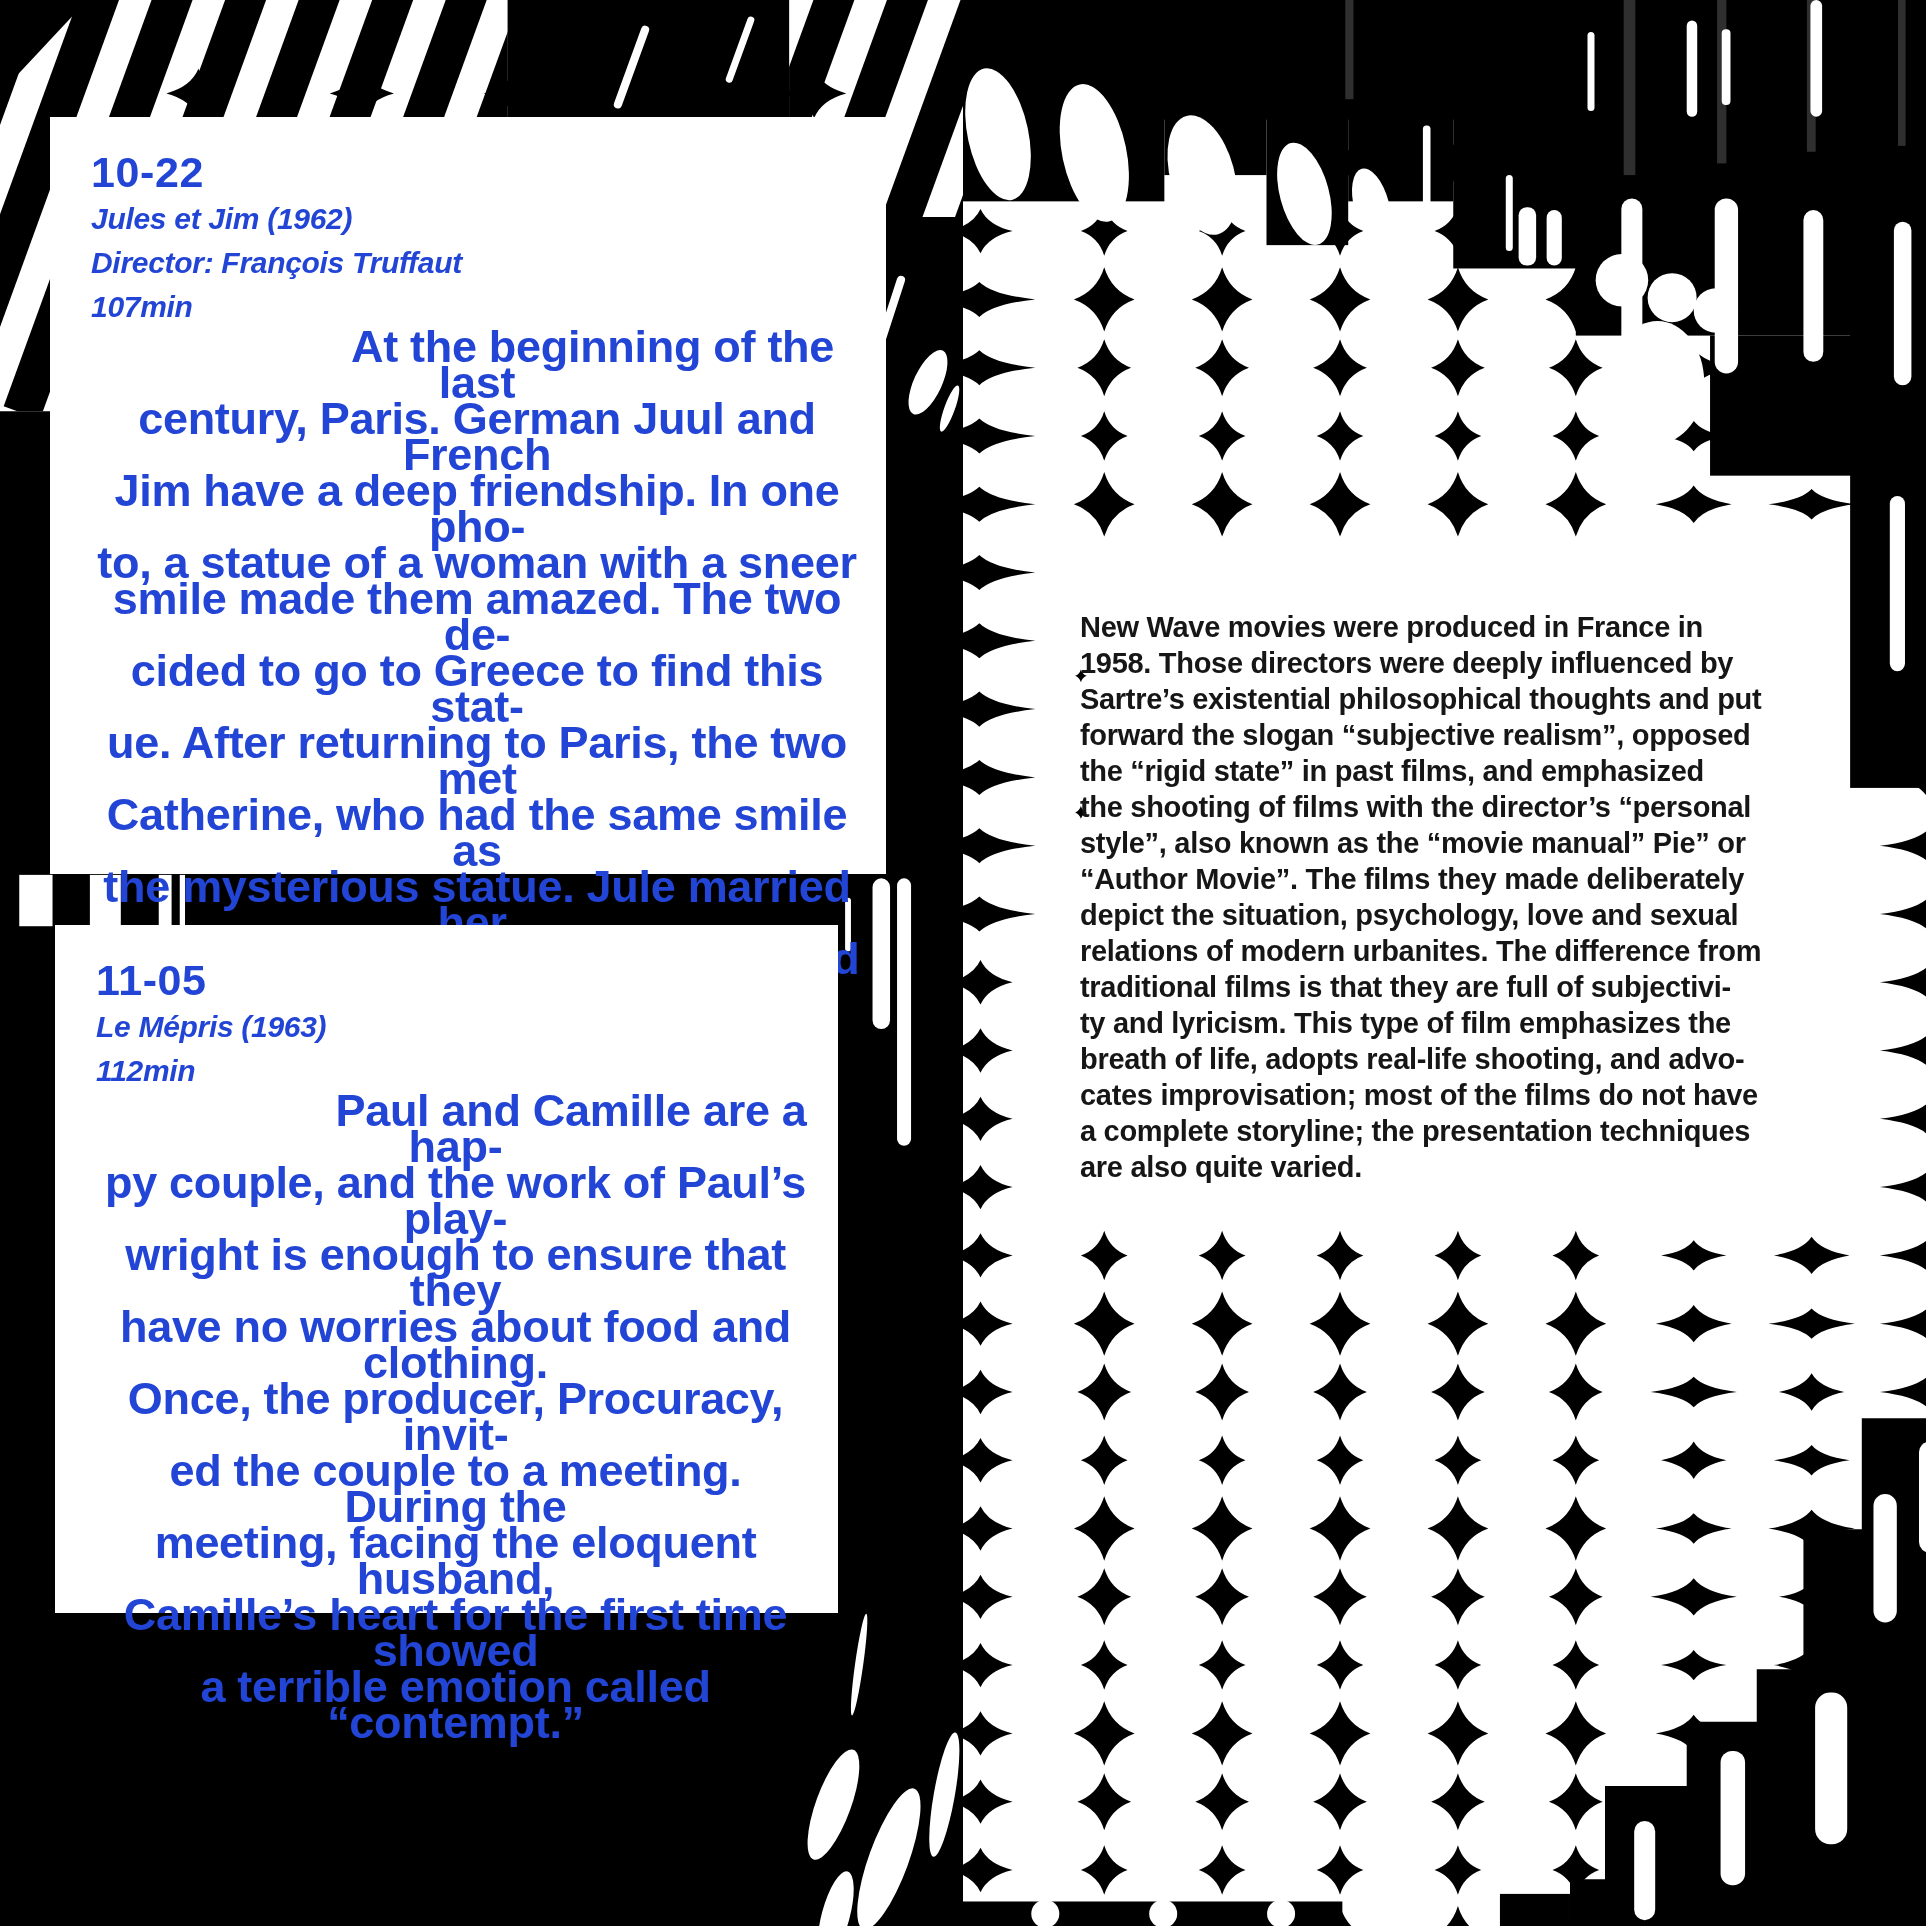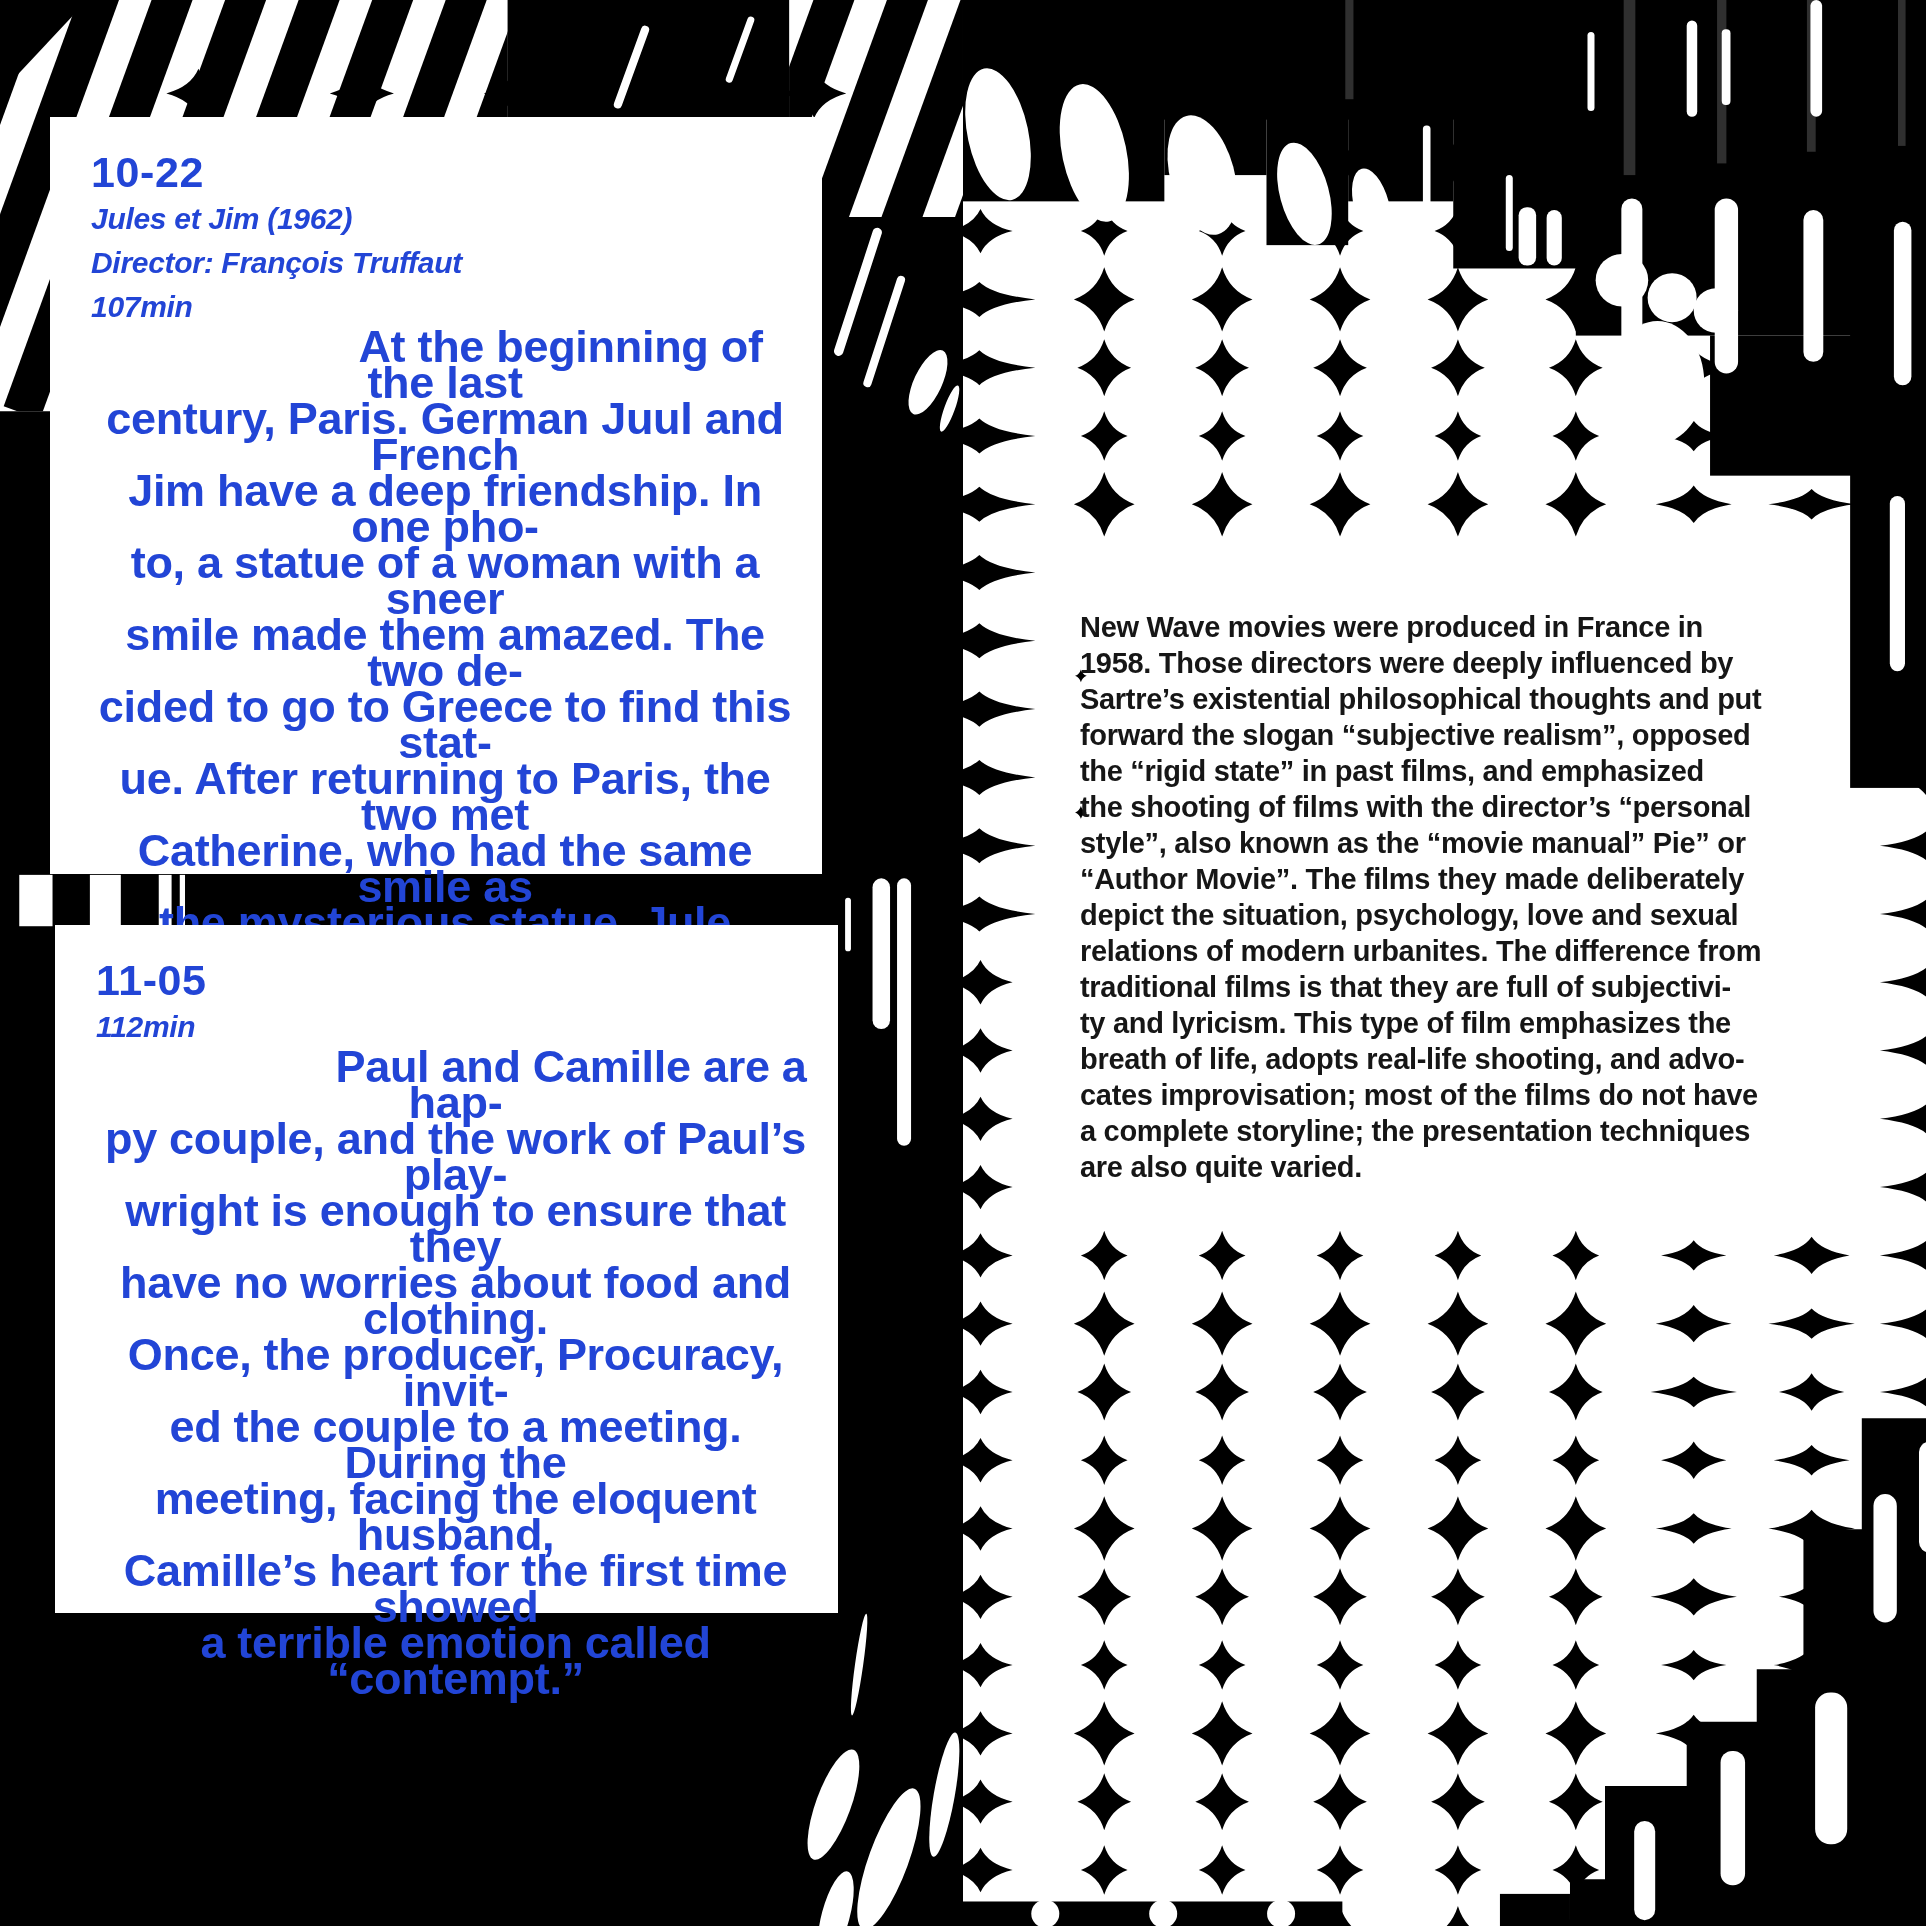--- a/index.html
+++ b/index.html
@@ -10,21 +10,21 @@
   }
   .art{position:absolute;top:0;width:963px;height:1926px;display:block;}
   #left-art{left:0;}
   #right-art{left:963px;}
 
   .panel{
     position:absolute;z-index:2;box-sizing:border-box;
     background:#fff;color:var(--accent,#2245d6);
     font-weight:bold;
   }
-  #panel-1{left:50px;top:117px;width:772px;height:757px;padding:30px 23px 0 41px;}
+  #panel-1{left:50px;top:117px;width:836px;height:757px;padding:30px 23px 0 41px;}
   #panel-2{left:55px;top:925px;width:783px;height:688px;padding:30px 23px 0 41px;}
   .p-date{font-size:43px;line-height:50px;letter-spacing:0.6px;}
   .p-line{font-size:30px;line-height:44px;letter-spacing:-0.3px;font-style:italic;}
   .p-syn{
     font-size:45px;line-height:36px;letter-spacing:-0.3px;
     white-space:pre-line;text-indent:231px;text-align:center;
   }
 
   #about-text{
     position:absolute;z-index:2;left:1080px;top:609px;width:692px;
@@ -380,20 +380,21 @@
 ue. After returning to Paris, the two met
 Catherine, who had the same smile as
 the mysterious statue. Jule married her.
 The flames of World War I separated the
 two. When they met again, Catherine be-
 gan to fall in love with Jim.</div>
 </div>
 
 <div class="panel" id="panel-2">
   <div class="p-date">11-05</div>
+  <div class="p-line">Le Mépris (1963)</div>
   <div class="p-line">112min</div>
   <div class="p-syn">Paul and Camille are a hap-
 py couple, and the work of Paul’s play-
 wright is enough to ensure that they
 have no worries about food and clothing.
 Once, the producer, Procuracy, invit-
 ed the couple to a meeting. During the
 meeting, facing the eloquent husband,
 Camille’s heart for the first time showed
 a terrible emotion called “contempt.”</div>

